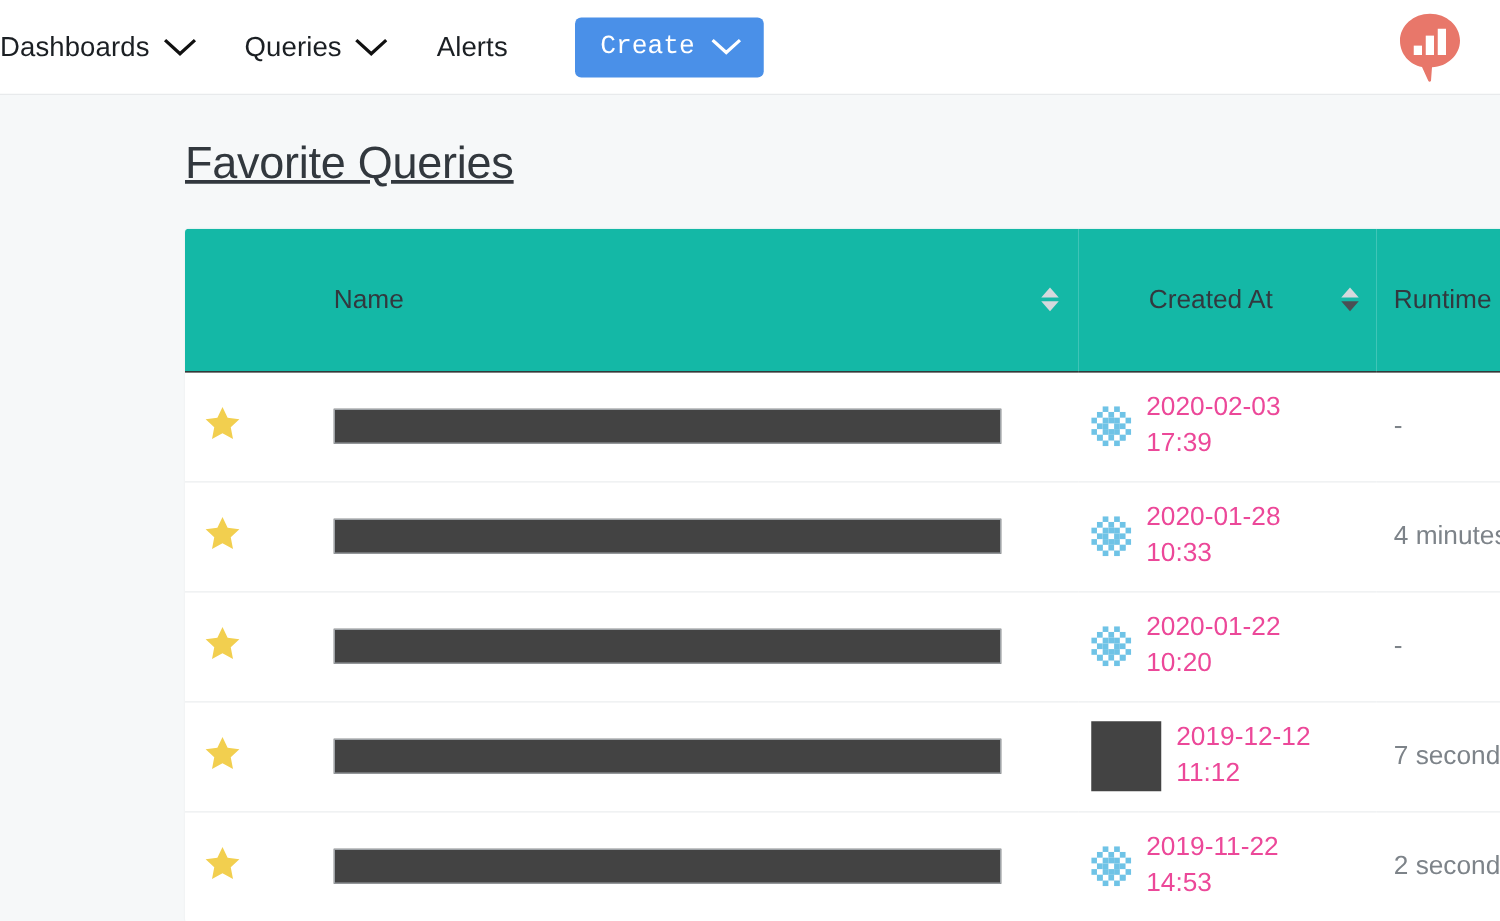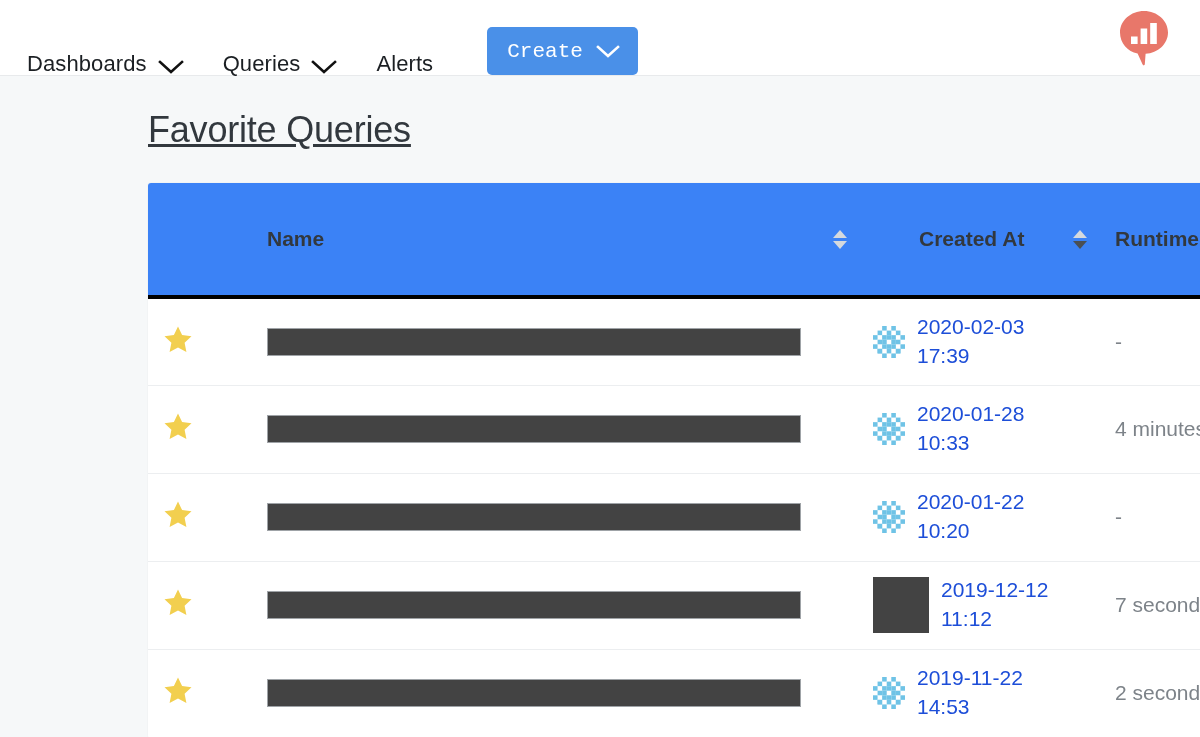--- a/index.html
+++ b/index.html
@@ -17,22 +17,21 @@
     -webkit-font-smoothing: antialiased;
   }
 
   
   .navbar {
     position: relative;
     height: 76px;
     background: #ffffff;
     border-bottom: 1px solid #e8eaec;
     display: flex;
-    align-items: flex-end;
-    padding-left: 27px;
+    align-items: center;
   }
 
   .nav-link {
     font-size: 22px;
     color: #1b1f23;
     line-height: 1;
     letter-spacing: 0.1px;
     cursor: pointer;
     white-space: nowrap;
   }
@@ -104,28 +103,28 @@
     box-shadow: 0 0 0 1px rgba(0,0,0,0.015);
   }
 
   table {
     width: 100%;
     border-collapse: collapse;
     table-layout: fixed;
   }
 
   thead th {
-    background: #3b82f6;
+    background: #14b8a6;
     height: 114px;
     font-size: 21px;
-    font-weight: 700;
+    font-weight: 400;
     color: #32383e;
     text-align: left;
     vertical-align: middle;
-    border-bottom: 4px solid #000000;
+    border-bottom: 1px solid #000000;
     padding: 0;
   }
 
   .th-inner {
     display: flex;
     align-items: center;
     justify-content: space-between;
     height: 100%;
   }
 
@@ -210,21 +209,21 @@
     display: block;
   }
   .avatar-redacted {
     width: 56px;
     height: 56px;
     background: #434343;
     flex: none;
   }
   .date-text {
     font-size: 21px;
-    color: #1d4ed8;
+    color: #ec4899;
     line-height: 1.38;
     white-space: nowrap;
   }
 
   .td-runtime {
     padding: 0 10px 0 14px;
     white-space: nowrap;
     color: #7d8389;
   }
 </style>

